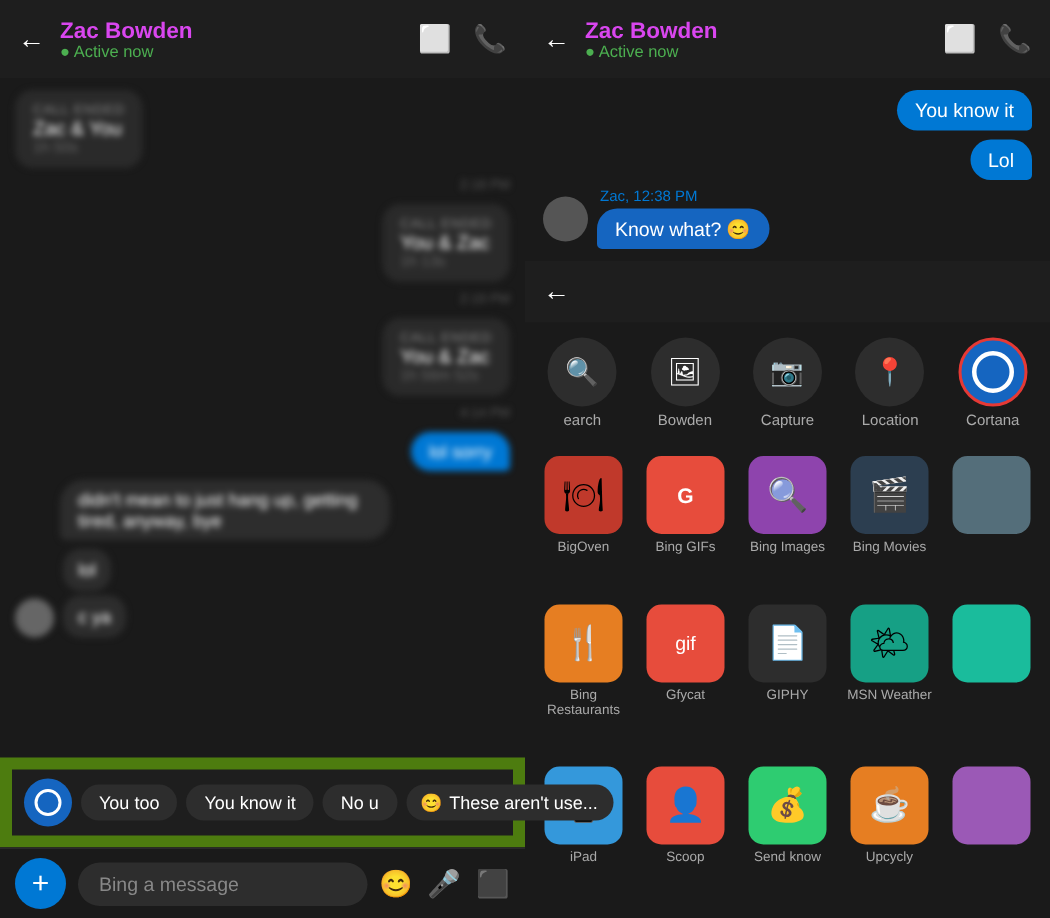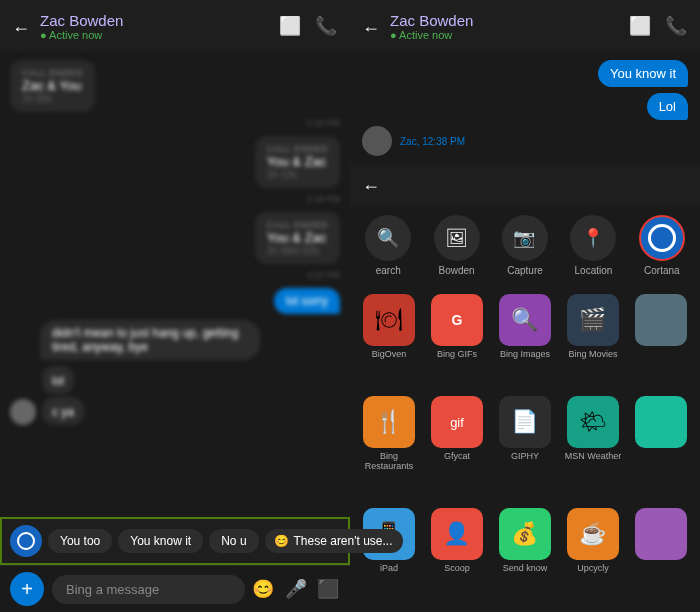--- a/index.html
+++ b/index.html
@@ -30,23 +30,23 @@
       height: 52px;
       gap: 10px;
     }
     .header-left-icon {
       color: #fff;
       font-size: 18px;
       cursor: pointer;
     }
     .header-info { flex: 1; }
     .header-name {
-      color: #c4b5fd;
+      color: #d946ef;
       font-size: 15px;
-      font-weight: 400;
+      font-weight: 700;
     }
     .header-status {
       color: #4CAF50;
       font-size: 11px;
     }
     .header-icons {
       display: flex;
       gap: 14px;
       color: #fff;
       font-size: 18px;
@@ -127,21 +127,21 @@
       margin-bottom: 2px;
     }
 
     .suggestions-bar {
       display: flex;
       align-items: center;
       padding: 6px 8px;
       background: #1e1e1e;
       gap: 6px;
       border-top: 1px solid #2a2a2a;
-      border: 2px solid #4d7c0f;
+      border: 8px solid #4d7c0f;
     }
     .cortana-icon-btn {
       width: 32px;
       height: 32px;
       border-radius: 50%;
       background: #1565C0;
       display: flex;
       align-items: center;
       justify-content: center;
       flex-shrink: 0;
@@ -460,20 +460,23 @@
   </div>
 
   <div class="right-chat-area">
     <div class="right-msg-right">You know it</div>
     <div class="right-msg-right">Lol</div>
 
     <div class="zac-msg-row">
       <div class="avatar-sm" style="background:#555; width:30px; height:30px; border-radius:50%;"></div>
       <div style="display:flex;flex-direction:column;gap:2px;">
         <div style="font-size:10px;color:#0078d4;margin-left:2px;">Zac, 12:38 PM</div>
+        <div class="zac-bubble">
+          <span>Know what? 😊</span>
+        </div>
       </div>
     </div>
   </div>
 
   <div class="add-to-chat-header">
     <span style="color:#fff;font-size:18px;cursor:pointer;">←</span>
   </div>
 
   <div class="quick-actions-row">
 

